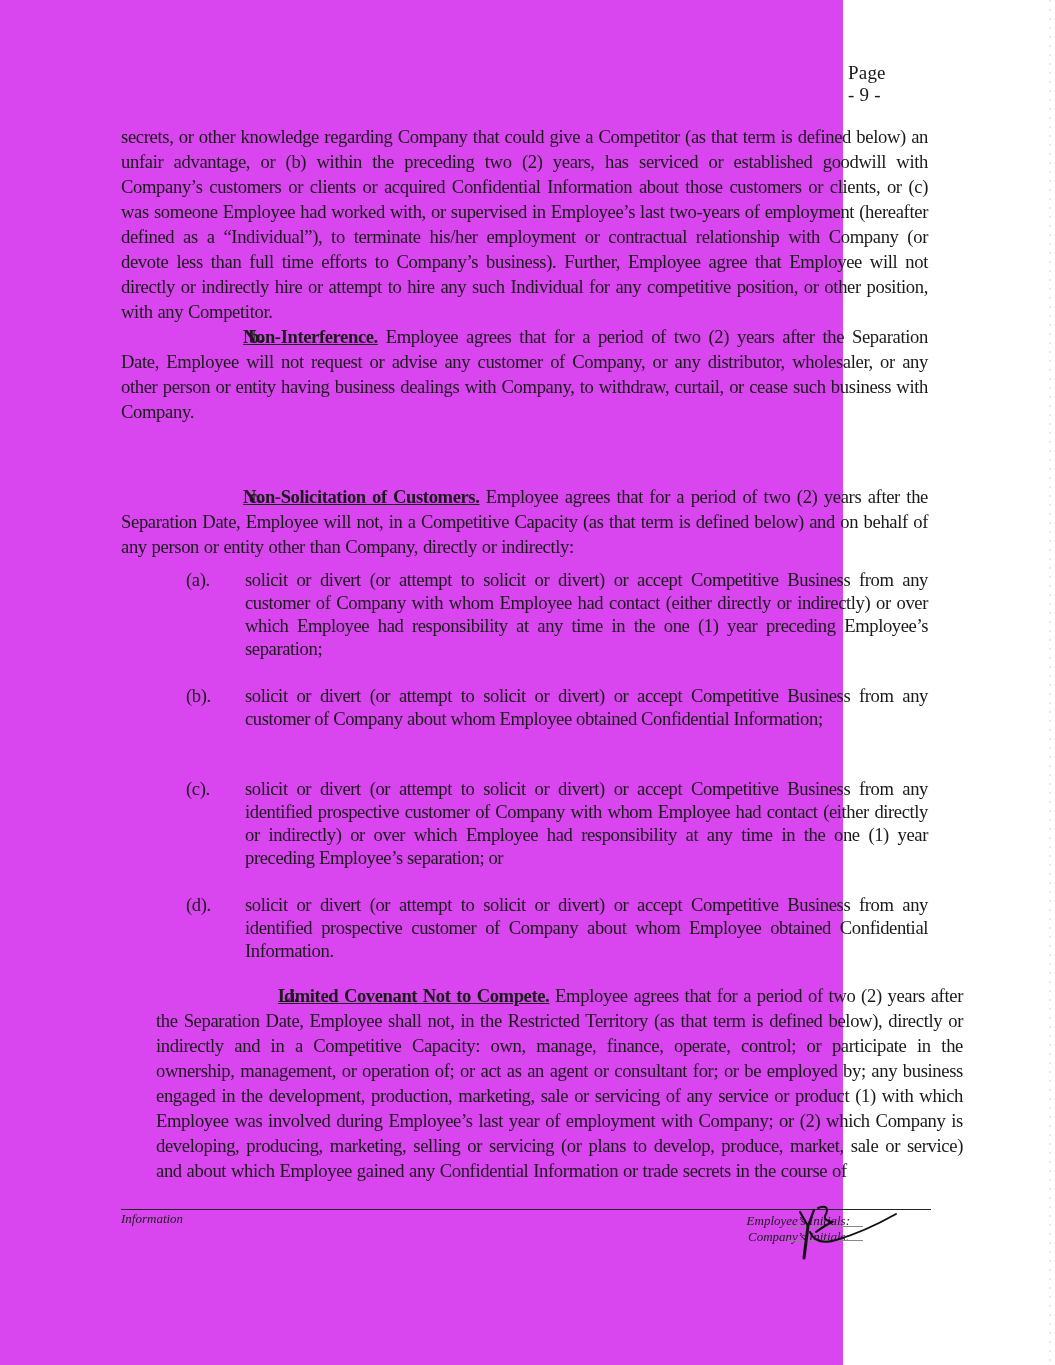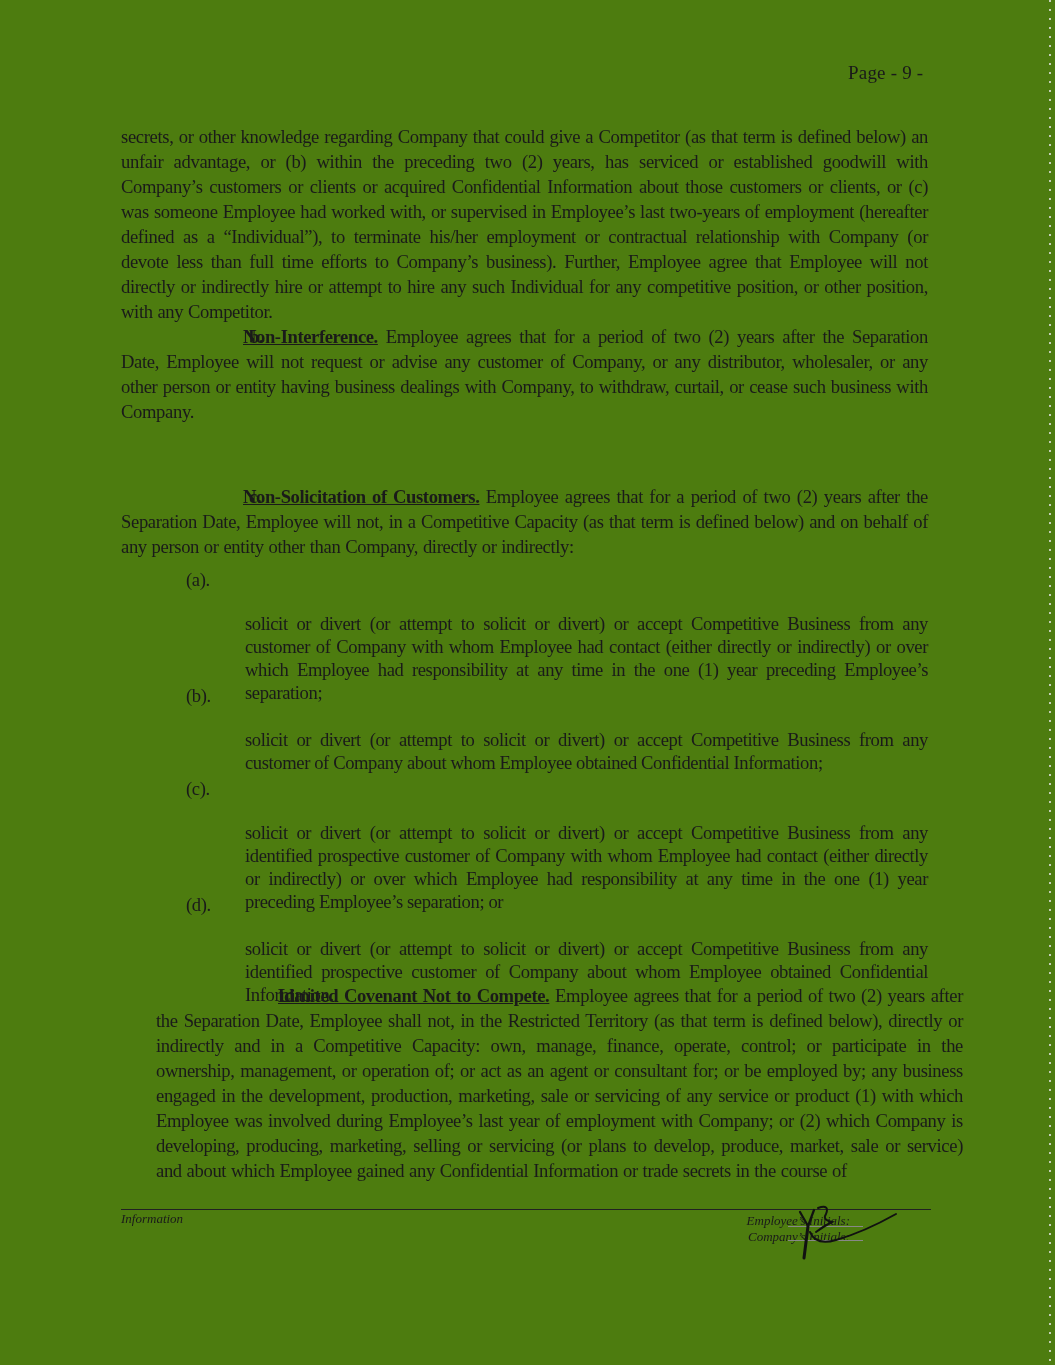--- a/index.html
+++ b/index.html
@@ -1,19 +1,19 @@
 <!DOCTYPE html>
 <html><head>
   <meta charset="utf-8">
   <style>
     html, body { margin: 0; padding: 0; background: #ffffff; }
     body { width: 1055px; height: 1365px; position: relative; overflow: hidden; }
     .page {
-      position: absolute; left: 0; top: 0; width: 1055px; height: 1365px;
-      background: #4d7c0f; color: #1a1a1a;
+      position: absolute; left: 0; top: 0; width: 843px; height: 1365px;
+      background: #d946ef; color: #1a1a1a;
       font-family: "Liberation Serif", "DejaVu Serif", serif;
     }
     .page-number {
       position: absolute; left: 848px; top: 62px;
       font-size: 19px; letter-spacing: 0.2px;
     }
     .body-text {
       position: absolute; left: 121px; width: 807px;
       font-size: 18.6px; line-height: 25px;
       text-align: justify; letter-spacing: -0.35px; word-spacing: 0.5px;
@@ -24,21 +24,21 @@
     #para-c { top: 484px; }
     #para-d { top: 983px; margin-left: 35px; }
     .first-line { text-indent: 64px; }
     .sec-letter { font-weight: bold; display: inline-block; width: 58px; }
     .sec-title { font-weight: bold; text-decoration: underline; letter-spacing: -0.4px; }
     .list-item {
       position: absolute; left: 186px; width: 742px;
       font-size: 18.6px; line-height: 23.1px; letter-spacing: -0.4px;
     }
     .list-marker { position: absolute; left: 0; top: 0; }
-    .list-text { margin-left: 59px; text-align: justify; margin-top: 44px; }
+    .list-text { margin-left: 59px; text-align: justify; }
     #item-a { top: 568px; }
     #item-b { top: 684px; }
     #item-c { top: 777px; }
     #item-d { top: 893px; }
     .footer-rule {
       position: absolute; left: 121px; top: 1209px; width: 810px; height: 0;
       border-top: 1.3px solid #222;
     }
     .footer-conf {
       position: absolute; left: 121px; top: 1211px;

